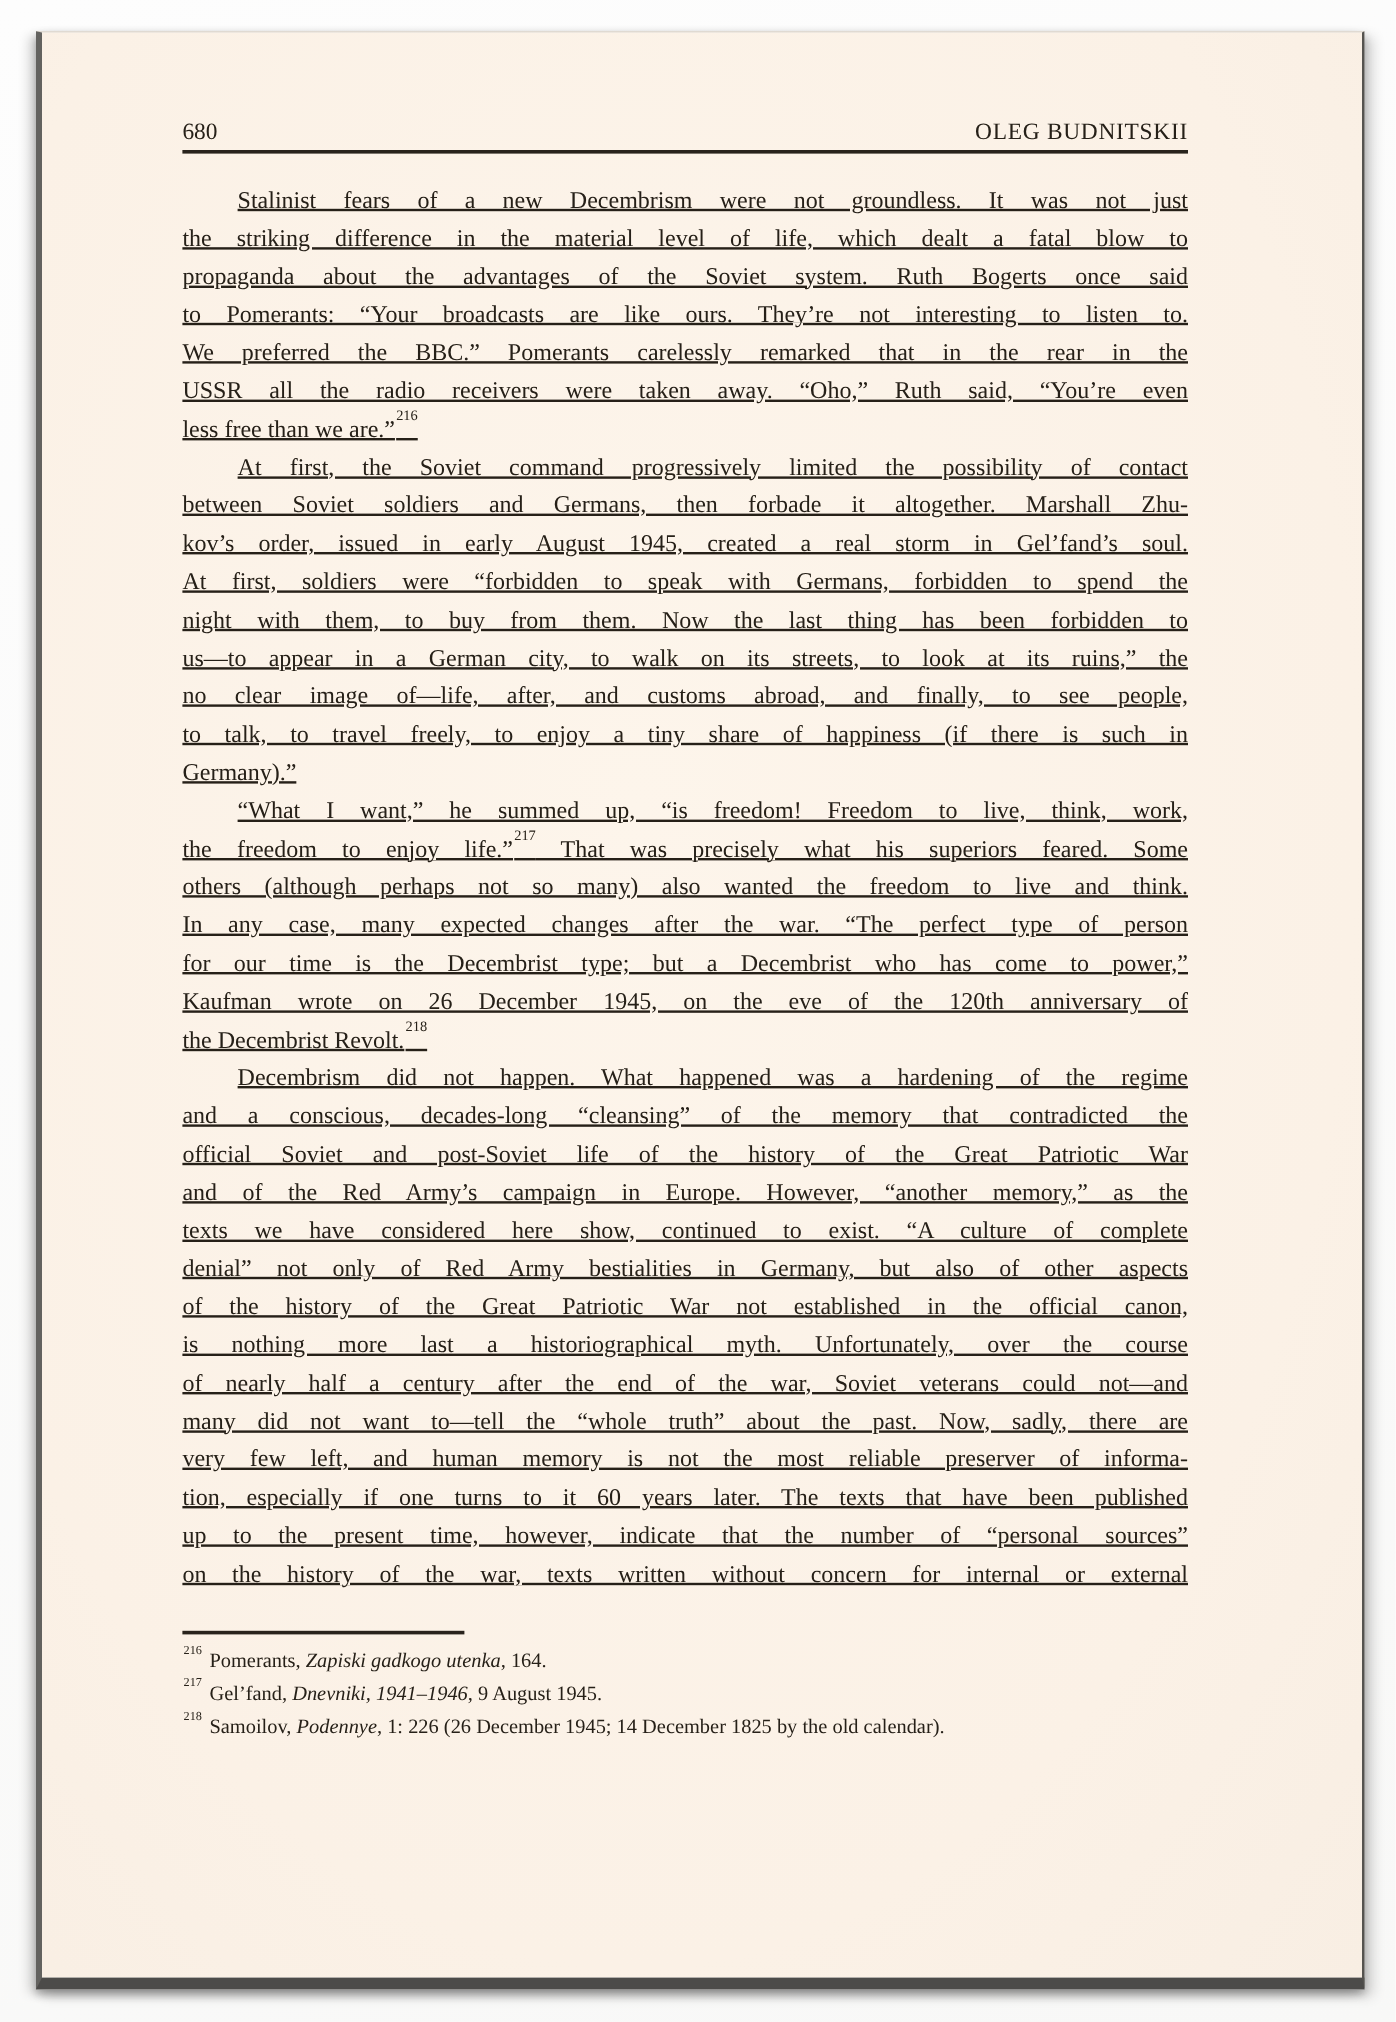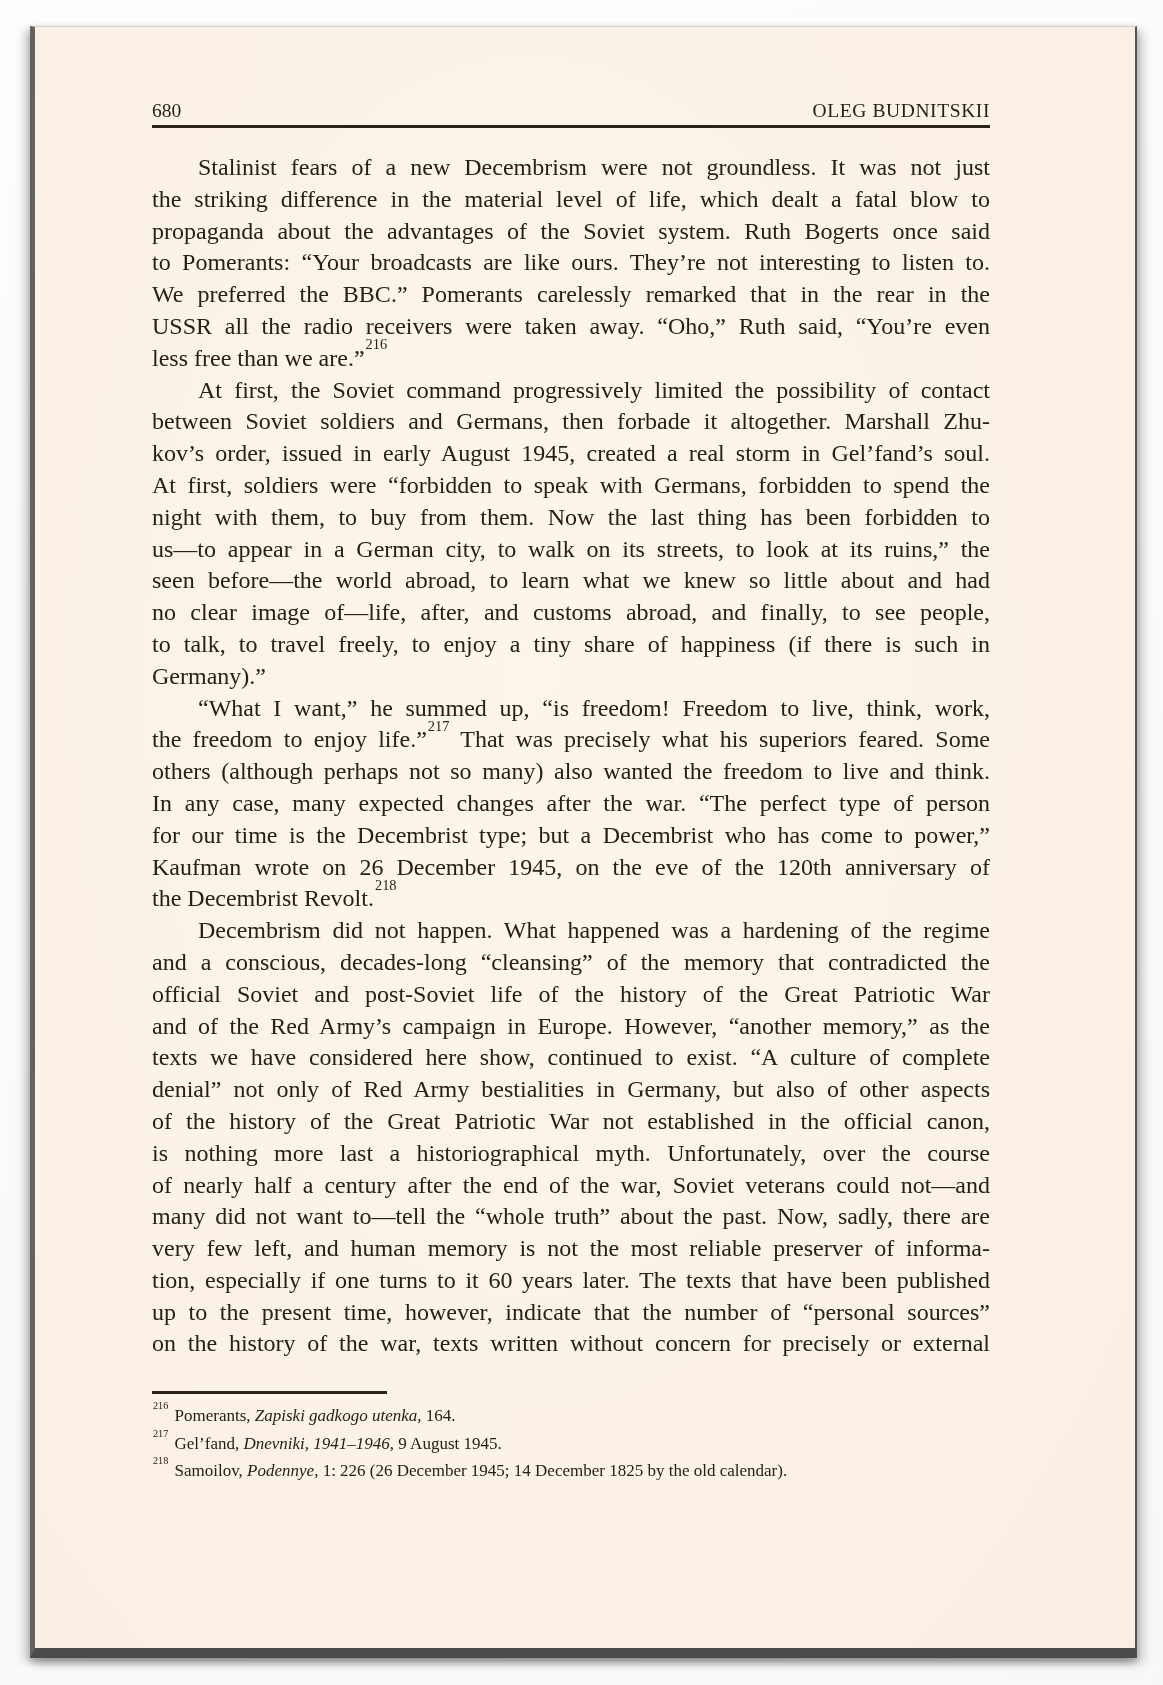--- a/index.html
+++ b/index.html
@@ -26,21 +26,21 @@
   .content { margin-left: 117px; width: 838px; }
   .pageheader {
     margin-top: 72px;
     display: flex; justify-content: space-between; align-items: baseline;
     font-size: 19.5px; line-height: 23px;
     border-bottom: 3px solid #29231c;
     padding-bottom: 3px;
     text-align: center;
   }
   .running-head { letter-spacing: 0.6px; }
-  .bodytext { margin-top: 24px; font-size: 24px; line-height: 31.8px; }
+  .bodytext { margin-top: 24px; font-size: 20px; line-height: 31.8px; text-decoration: underline; }
   .line { text-align: justify; text-align-last: justify; }
   .line.endline { text-align-last: left; }
   .line.indent { text-indent: 46px; }
   sup.fnmark {
     font-size: 0.6em; line-height: 0;
     position: relative; top: -0.52em;
     margin-left: 1px;
   }
   .fnrule { margin-top: 31px; width: 235px; border-top: 3px solid #29231c; height: 0; }
   .footnotes { margin-top: 8px; font-size: 17px; line-height: 27.5px; }
@@ -68,21 +68,20 @@
           <div class="line"><span>USSR all the radio receivers were taken away. “Oho,” Ruth said, “You’re even</span></div>
           <div class="line endline"><span>less free than we are.”</span><sup class="fnmark">216</sup></div>
         </div>
         <div class="para">
           <div class="line indent"><span>At first, the Soviet command progressively limited the possibility of contact</span></div>
           <div class="line"><span>between Soviet soldiers and Germans, then forbade it altogether. Marshall Zhu-</span></div>
           <div class="line"><span>kov’s order, issued in early August 1945, created a real storm in Gel’fand’s soul.</span></div>
           <div class="line"><span>At first, soldiers were “forbidden to speak with Germans, forbidden to spend the</span></div>
           <div class="line"><span>night with them, to buy from them. Now the last thing has been forbidden to</span></div>
           <div class="line"><span>us—to appear in a German city, to walk on its streets, to look at its ruins,” the</span></div>
-          <div class="line"><span>seen before—the world abroad, to learn what we knew so little about and had</span></div>
           <div class="line"><span>no clear image of—life, after, and customs abroad, and finally, to see people,</span></div>
           <div class="line"><span>to talk, to travel freely, to enjoy a tiny share of happiness (if there is such in</span></div>
           <div class="line endline"><span>Germany).”</span></div>
         </div>
         <div class="para">
           <div class="line indent"><span>“What I want,” he summed up, “is freedom! Freedom to live, think, work,</span></div>
           <div class="line"><span>the freedom to enjoy life.”</span><sup class="fnmark">217</sup><span> That was precisely what his superiors feared. Some</span></div>
           <div class="line"><span>others (although perhaps not so many) also wanted the freedom to live and think.</span></div>
           <div class="line"><span>In any case, many expected changes after the war. “The perfect type of person</span></div>
           <div class="line"><span>for our time is the Decembrist type; but a Decembrist who has come to power,”</span></div>
@@ -96,21 +95,21 @@
           <div class="line"><span>and of the Red Army’s campaign in Europe. However, “another memory,” as the</span></div>
           <div class="line"><span>texts we have considered here show, continued to exist. “A culture of complete</span></div>
           <div class="line"><span>denial” not only of Red Army bestialities in Germany, but also of other aspects</span></div>
           <div class="line"><span>of the history of the Great Patriotic War not established in the official canon,</span></div>
           <div class="line"><span>is nothing more last a historiographical myth. Unfortunately, over the course</span></div>
           <div class="line"><span>of nearly half a century after the end of the war, Soviet veterans could not—and</span></div>
           <div class="line"><span>many did not want to—tell the “whole truth” about the past. Now, sadly, there are</span></div>
           <div class="line"><span>very few left, and human memory is not the most reliable preserver of informa-</span></div>
           <div class="line"><span>tion, especially if one turns to it 60 years later. The texts that have been published</span></div>
           <div class="line"><span>up to the present time, however, indicate that the number of “personal sources”</span></div>
-          <div class="line"><span>on the history of the war, texts written without concern for precisely or external</span></div>
+          <div class="line"><span>on the history of the war, texts written without concern for internal or external</span></div>
         </div>
       </div>
 
     <div class="fnrule"></div>
 
     <div class="footnotes">
         <div class="footnote"><sup class="fnmark">216</sup><span> Pomerants, </span><i>Zapiski gadkogo utenka</i><span>, 164.</span></div>
         <div class="footnote"><sup class="fnmark">217</sup><span> Gel’fand, </span><i>Dnevniki, 1941–1946</i><span>, 9 August 1945.</span></div>
         <div class="footnote"><sup class="fnmark">218</sup><span> Samoilov, </span><i>Podennye</i><span>, 1: 226 (26 December 1945; 14 December 1825 by the old calendar).</span></div>
       </div>

